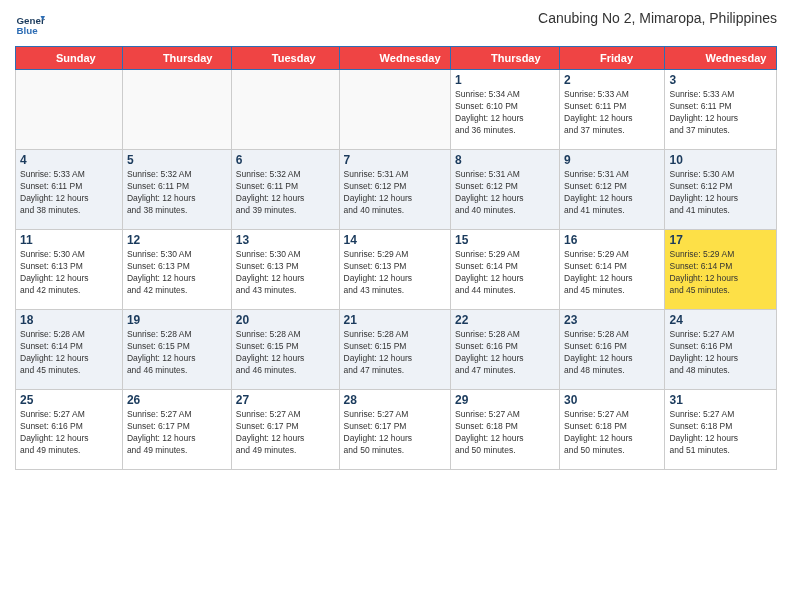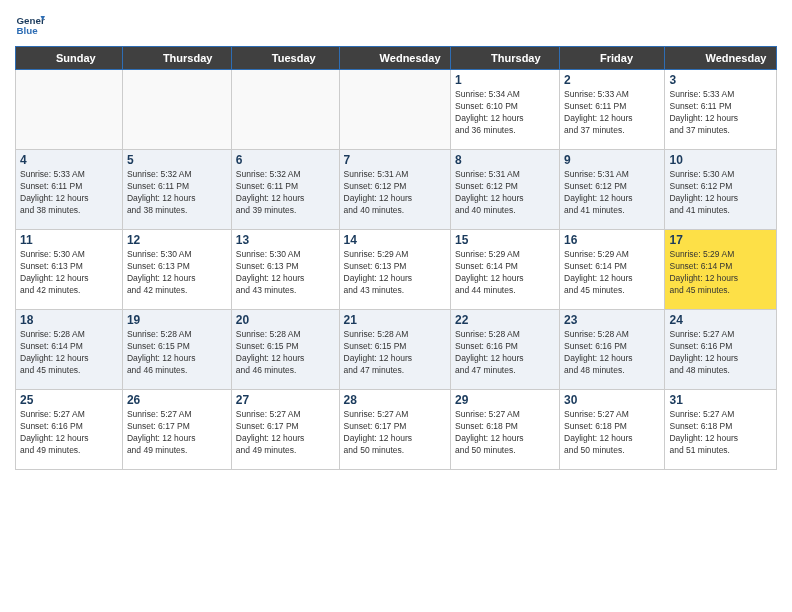--- a/index.html
+++ b/index.html
@@ -34,21 +34,21 @@
       padding: 3px 4px;
       width: 113px;
       height: 80px;
       background: #fff;
     }
     
     .calendar tr:nth-child(even) td { background: #f0f4f8; }
     .calendar tr:nth-child(odd) td { background: #fff; }
     
     
-    .calendar thead tr th { background: #404040; padding-left: 40px; }
+    .calendar thead tr th { background: #ef4444; padding-left: 40px; }
     
     .day-num { font-weight: bold; font-size: 12px; color: #1a3a5c; margin-bottom: 2px; }
     .day-info { font-size: 8.5px; color: #333; line-height: 1.4; }
     
     .empty-cell { background: #f9f9f9 !important; }
     
     .row-even td { background: #eef2f7; }
   </style>
 </head>
 <body>
@@ -56,20 +56,21 @@
 <div class="page">
   <div class="header">
     <div class="logo">
       <svg class="logo-icon" viewBox="0 0 40 40">
         <text x="2" y="18" font-size="13" font-weight="bold" fill="#1a3a5c">General</text>
         <text x="2" y="32" font-size="13" font-weight="bold" fill="#2e6db4">Blue</text>
         <polygon points="34,8 40,8 37,14" fill="#2e6db4"></polygon>
       </svg>
     </div>
     <div class="title-section">
+      <div class="subtitle">Canubing No 2, Mimaropa, Philippines</div>
     </div>
   </div>
 
   <table class="calendar">
     <thead>
       <tr>
         <th>Sunday</th>
         <th>Thursday</th>
         <th>Tuesday</th>
         <th>Wednesday</th>

